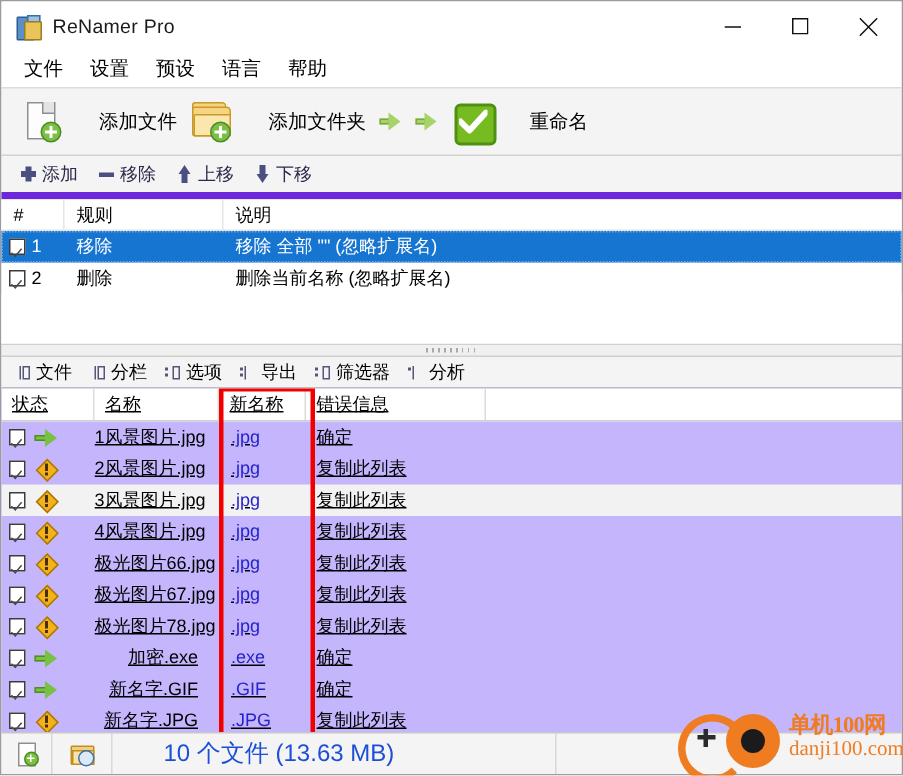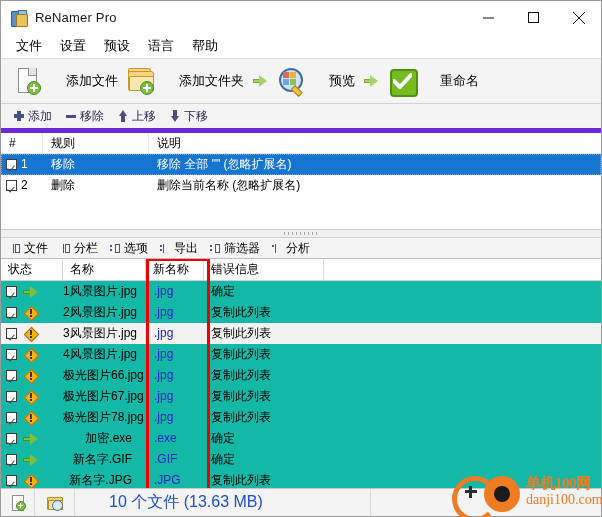--- a/index.html
+++ b/index.html
@@ -119,21 +119,21 @@
   }
   .tab{display:flex;align-items:center;gap:3px;padding:0 5px;height:19px;font-size:12px;color:#000;}
   .tabgly{width:11px;height:11px;position:relative;display:inline-block;}
   .tabgly i{position:absolute;background:#55557a;}
   .tabgly .l1{left:3px;top:1px;width:1px;height:9px;}
   .tabgly .l2{left:5px;top:1px;width:5px;height:9px;border:1px solid #55557a;background:transparent;box-sizing:border-box;}
   .tabgly .d1{left:0;top:2px;width:2px;height:2px;}
   .tabgly .d2{left:0;top:6px;width:2px;height:2px;}
 
   
-  .files{flex:1;background:#14b8a6;display:flex;flex-direction:column;position:relative;overflow:hidden;}
+  .files{flex:1;background:#c4b5fd;display:flex;flex-direction:column;position:relative;overflow:hidden;text-decoration:underline;}
   .fhead{display:flex;height:21px;min-height:21px;align-items:center;background:#ffffff;border-bottom:1px solid #cfcfcf;}
   .fh{font-size:12px;color:#000;height:21px;line-height:21px;padding-left:7px;box-sizing:border-box;border-right:1px solid #dcdcdc;white-space:nowrap;overflow:hidden;}
   .fh.c0{width:62px;}
   .fh.c1{width:83px;}
   .fh.c2{width:58px;}
   .fh.c3{width:120px;}
   .fh.c4{flex:1;border-right:none;}
   .frow{display:flex;height:21px;min-height:21px;align-items:center;font-size:12px;}
   .frow.alt{background:#f2f2f2;}
   .fc{height:21px;line-height:21px;box-sizing:border-box;white-space:nowrap;overflow:hidden;}
@@ -236,31 +236,20 @@
           <div class="front"></div>
           <div class="plus-badge"></div>
       </div>
       <div class="tb-label">添加文件夹</div>
     </div>
 
     <div class="tb-sep-arrow">
         <div class="arrow-green"></div>
       </div>
 
-    <div class="tb-btn">
-      <div class="icon32 ic-prev">
-        <div class="ring"></div>
-          <div class="q1"></div>
-          <div class="q2"></div>
-          <div class="q3"></div>
-          <div class="q4"></div>
-          <div class="hdl"></div>
-      </div>
-      <div class="tb-label">预览</div>
-    </div>
 
     <div class="tb-sep-arrow">
         <div class="arrow-green"></div>
       </div>
 
     <div class="tb-btn">
       <div class="icon32 ic-ok">
         <div class="box"></div>
         <svg width="19" height="17" viewBox="0 0 19 17">
             <polyline points="1,8 7,14 18,2" fill="none" stroke="#ffffff" stroke-width="4" stroke-linecap="round" stroke-linejoin="round"></polyline>

